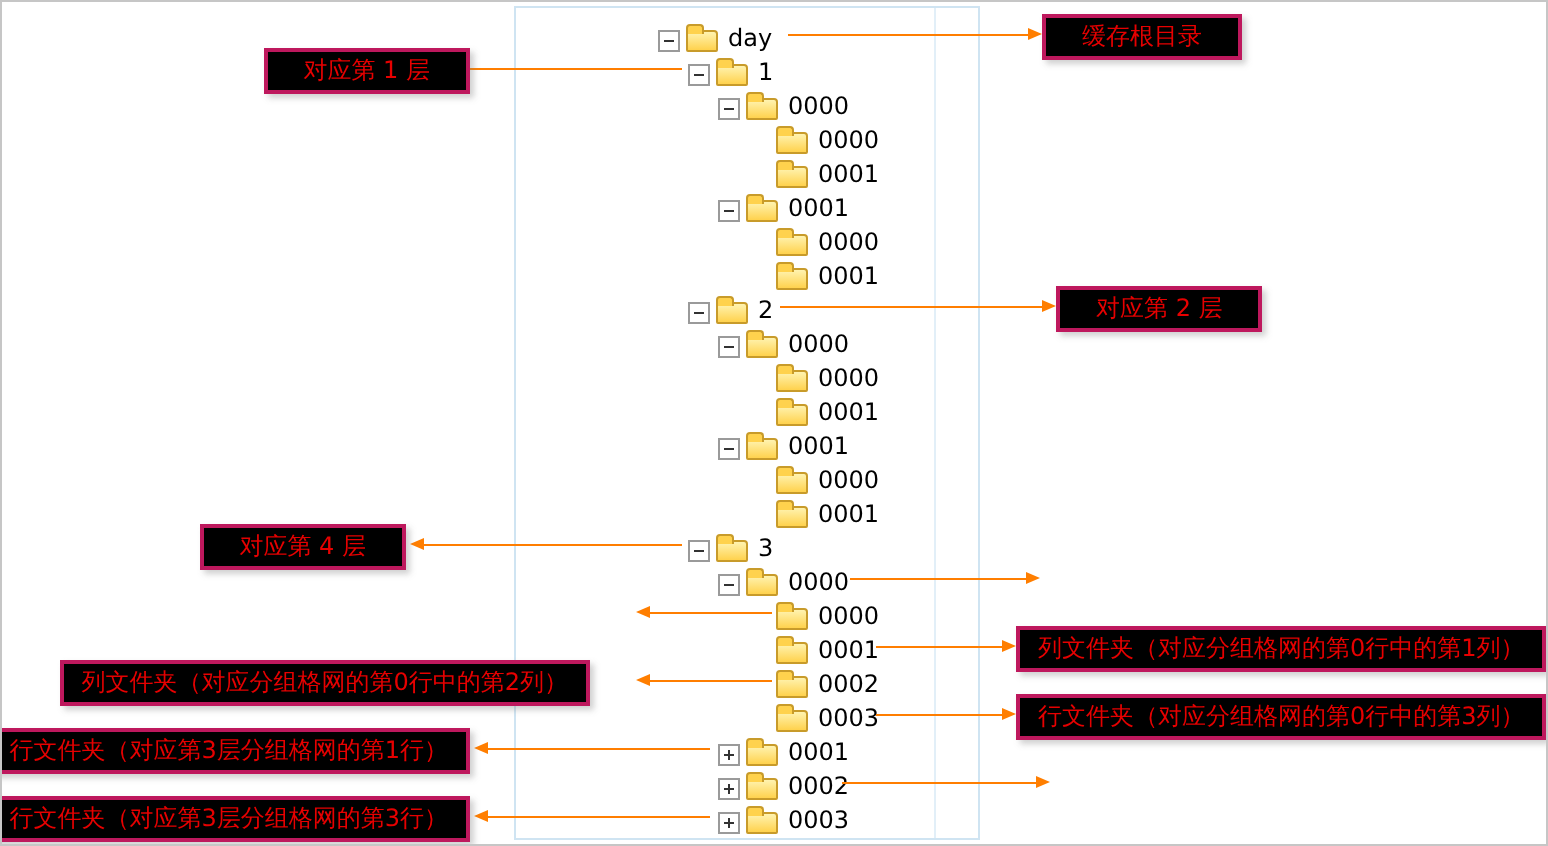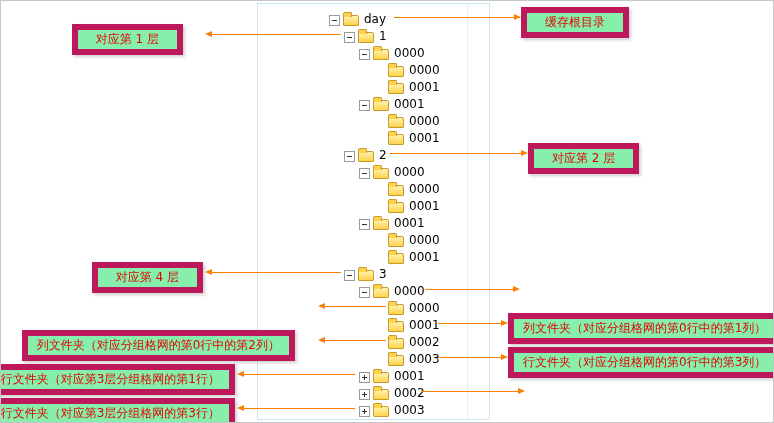--- a/index.html
+++ b/index.html
@@ -10,21 +10,21 @@
   .tree{position:absolute;left:328px;top:8px;z-index:1}
   .row{display:flex;align-items:flex-end;height:17px;white-space:nowrap}
   .lvl1{padding-left:15px}.lvl2{padding-left:30px}.lvl3{padding-left:45px}
   .toggle{position:relative;flex:0 0 11px;width:11px;height:11px;border:1px solid #9a9a9a;background:#fff;margin-right:3px}
   .toggle::before{content:"";position:absolute;left:2px;right:2px;top:4px;height:1px;background:#333}
   .toggle.plus::after{content:"";position:absolute;top:2px;bottom:2px;left:4px;width:1px;background:#333}
   .toggle.none{visibility:hidden}
   .folder{position:relative;flex:0 0 16px;width:16px;height:11px;margin:3px 5px 0 0;background:linear-gradient(180deg,#fff3b0,#ffd24d);border:1px solid #c89b2a;border-radius:2px 2px 1px 1px}
   .folder::before{content:"";position:absolute;left:-1px;top:-4px;width:7px;height:4px;background:#ffd24d;border:1px solid #c89b2a;border-bottom:none;border-radius:2px 2px 0 0}
   .lbl{font-size:12px;color:#000}
-  .callout{position:absolute;z-index:3;font-size:12px;line-height:15px;color:#e60000;background:#86efac;border:6px solid #be185d;padding:2px 9px;white-space:nowrap;box-shadow:2px 2px 3px rgba(120,120,120,.35)}
+  .callout{position:absolute;z-index:3;font-size:12px;line-height:15px;color:#e60000;background:#000000;border:2px solid #be185d;padding:2px 9px;white-space:nowrap;box-shadow:2px 2px 3px rgba(120,120,120,.35)}
   .callout.wide{padding:2px 18px}
   .arrow{position:absolute;z-index:2;height:1px;background:#ff7e00}
   .arrow.to-right::after{content:"";position:absolute;right:-7px;top:-3px;width:0;height:0;border-left:7px solid #ff7e00;border-top:3px solid transparent;border-bottom:3px solid transparent}
   .arrow.to-left::before{content:"";position:absolute;left:-7px;top:-3px;width:0;height:0;border-right:7px solid #ff7e00;border-top:3px solid transparent;border-bottom:3px solid transparent}
 </style>
 </head>
 <body>
 
 <div class="stage">
 
@@ -148,21 +148,21 @@
         <span class="lbl">0002</span>
       </div>
     <div class="row lvl2">
         <span class="toggle plus"></span>
         <span class="folder"></span>
         <span class="lbl">0003</span>
       </div>
   </div>
 
   <div class="callout wide" style="left:520px;top:6px">缓存根目录</div>
-  <div class="callout wide" style="right:590px;top:23px">对应第 1 层</div>
+  <div class="callout wide" style="right:538px;top:23px">对应第 1 层</div>
   <div class="callout wide" style="left:527px;top:142px">对应第 2 层</div>
   <div class="callout wide" style="right:570px;top:261px">对应第 4 层</div>
   <div class="callout" style="left:507px;top:312px">列文件夹（对应分组格网的第0行中的第1列）</div>
   <div class="callout" style="right:478px;top:329px">列文件夹（对应分组格网的第0行中的第2列）</div>
   <div class="callout" style="left:507px;top:346px">行文件夹（对应分组格网的第0行中的第3列）</div>
   <div class="callout" style="right:538px;top:363px">行文件夹（对应第3层分组格网的第1行）</div>
   <div class="callout" style="right:538px;top:397px">行文件夹（对应第3层分组格网的第3行）</div>
 
   <div class="arrow to-right" style="left:393px;top:16px;width:120px"></div>
   <div class="arrow to-left" style="left:211px;top:33px;width:129px"></div>

